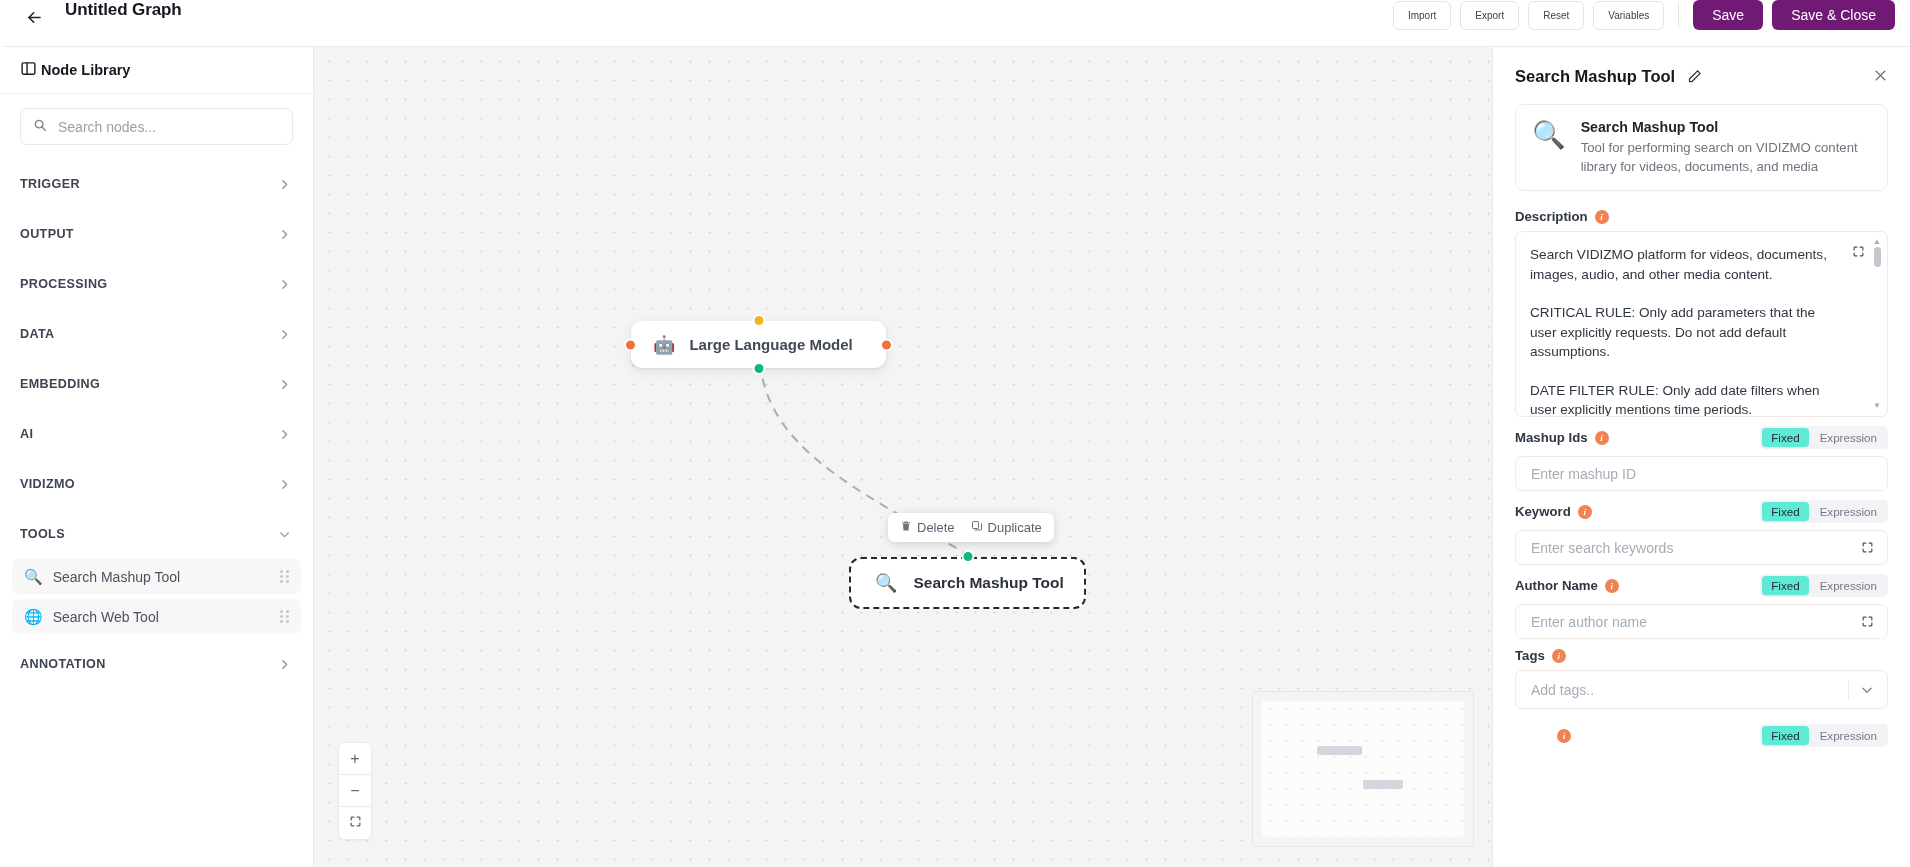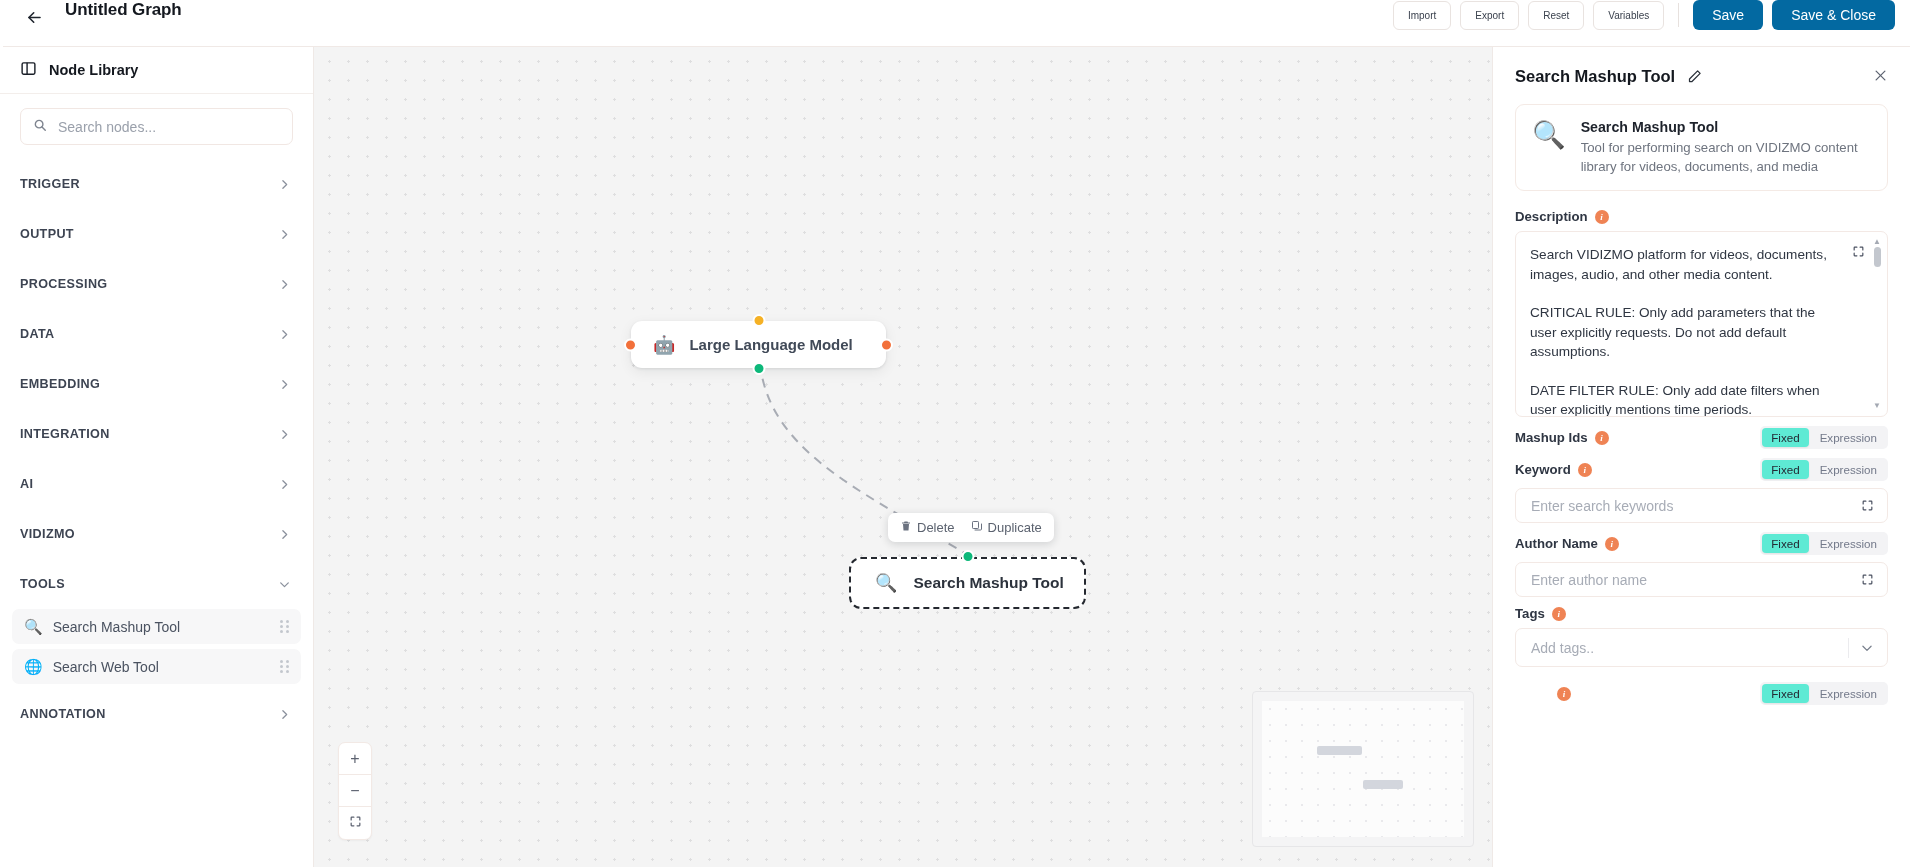--- a/index.html
+++ b/index.html
@@ -35,32 +35,32 @@
   }
   .ghost-btn {
     height: 29px; padding: 0 14px; border: 1px solid #e9e3e0;
     border-radius: 6px; background: #fff; font-size: 10px;
     color: #3b424e; cursor: pointer; display: flex; align-items: center;
     font-family: inherit; white-space: nowrap;
   }
   .vsep { width: 1px; height: 24px; background: #e7e1de; margin: 0 5px; }
   .primary-btn {
     height: 30px; padding: 0 19px; border: none; border-radius: 6px;
-    background: #0369a1; color: #fff; font-size: 14px; cursor: pointer;
+    background: #701a75; color: #fff; font-size: 14px; cursor: pointer;
     display: flex; align-items: center; font-family: inherit; white-space: nowrap;
   }
 
   
   .sidebar {
     position: absolute; top: 47px; left: 0; width: 314px; height: 820px;
     background: #ffffff; border-right: 1px solid #efe9e6;
     display: flex; flex-direction: column;
   }
   .sidebar-head {
-    height: 47px; display: flex; align-items: center; gap: 12px;
+    height: 47px; display: flex; align-items: center; gap: 4px;
     padding: 0 20px; border-bottom: 1px solid #f3eeeb;
   }
   .sidebar-head-title { font-size: 14.5px; font-weight: bold; color: #14181f; }
   .search-wrap { padding: 14px 20px 8px 20px; }
   .search-box {
     height: 37px; border: 1px solid #f1e7e3; border-radius: 7px;
     display: flex; align-items: center; gap: 9px; padding: 0 12px;
     background: #fff;
   }
   .search-box input {
@@ -320,28 +320,20 @@
 
     <div class="cat-row">
       <span class="cat-label">EMBEDDING</span>
       <span class="cat-chev">
         <svg width="13" height="13" viewBox="0 0 24 24" fill="none" stroke="currentColor" stroke-width="2.3" stroke-linecap="round" stroke-linejoin="round">
             <polyline points="9 5 16 12 9 19"></polyline>
           </svg>
       </span>
     </div>
 
-    <div class="cat-row">
-      <span class="cat-label">INTEGRATION</span>
-      <span class="cat-chev">
-        <svg width="13" height="13" viewBox="0 0 24 24" fill="none" stroke="currentColor" stroke-width="2.3" stroke-linecap="round" stroke-linejoin="round">
-            <polyline points="9 5 16 12 9 19"></polyline>
-          </svg>
-      </span>
-    </div>
 
 
     <div class="cat-row">
       <span class="cat-label">AI</span>
       <span class="cat-chev">
         <svg width="13" height="13" viewBox="0 0 24 24" fill="none" stroke="currentColor" stroke-width="2.3" stroke-linecap="round" stroke-linejoin="round">
             <polyline points="9 5 16 12 9 19"></polyline>
           </svg>
       </span>
     </div>
@@ -524,20 +516,23 @@
 
     <div class="field-block">
       <div class="field-label-row">
         <span class="field-label">Mashup Ids</span>
         <span class="req-badge">i</span>
         <span class="mode-toggle">
           <span class="mode-opt active">Fixed</span>
           <span class="mode-opt">Expression</span>
         </span>
       </div>
+      <div class="input-field">
+        <input placeholder="Enter mashup ID" style="">
+      </div>
     </div>
 
     <div class="field-block">
       <div class="field-label-row">
         <span class="field-label">Keyword</span>
         <span class="req-badge">i</span>
         <span class="mode-toggle">
           <span class="mode-opt active">Fixed</span>
           <span class="mode-opt">Expression</span>
         </span>

